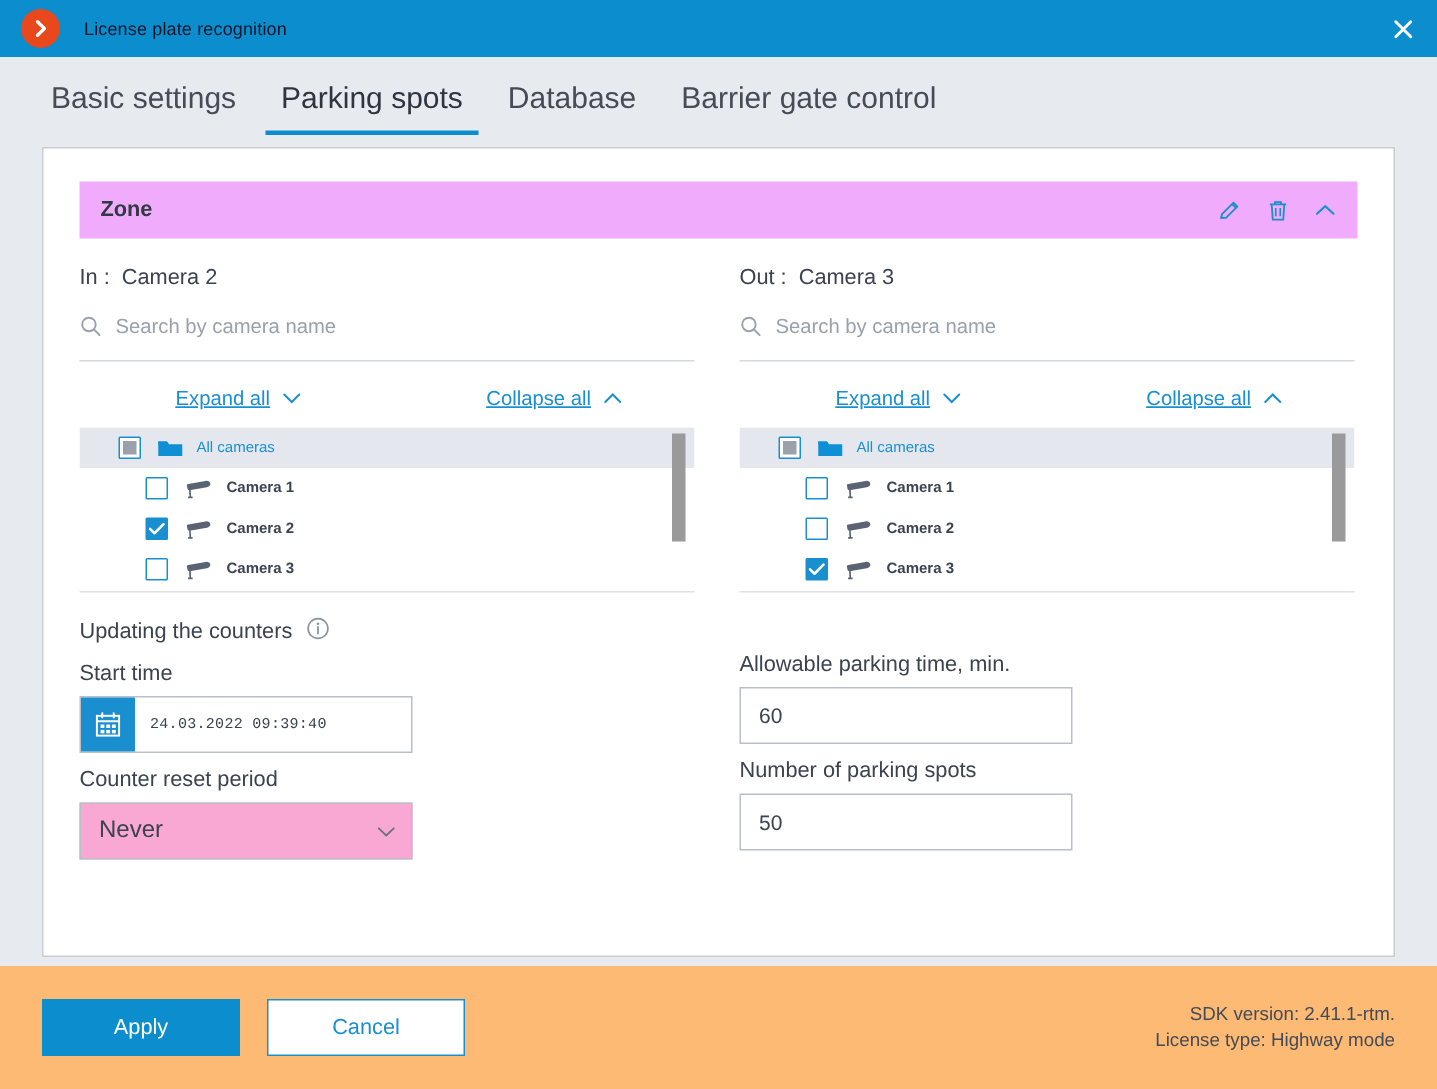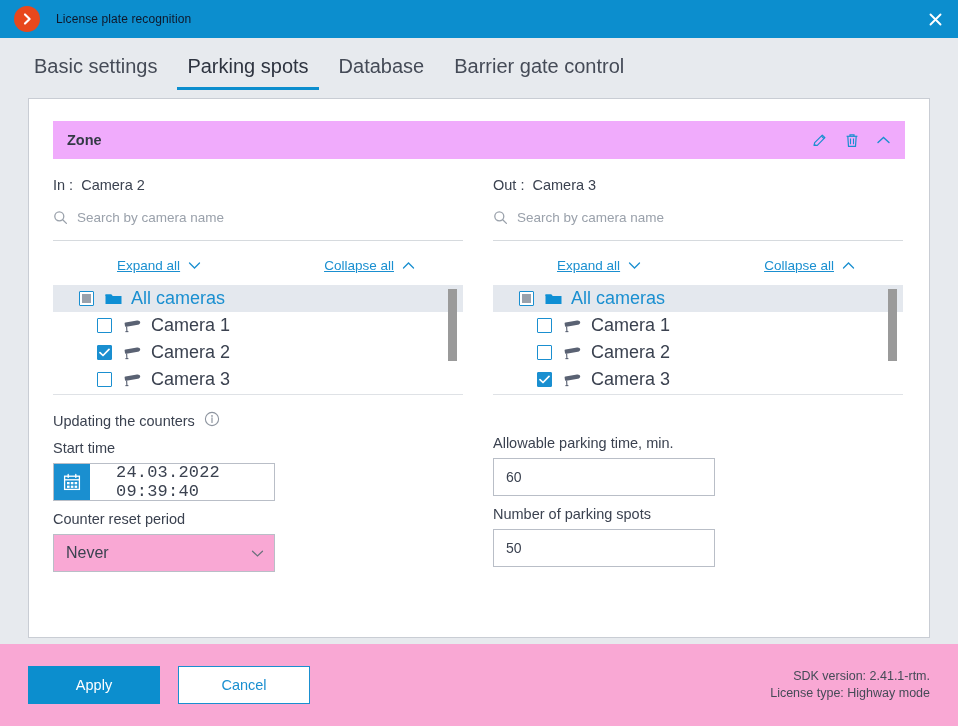--- a/index.html
+++ b/index.html
@@ -133,36 +133,36 @@
   .tree-wrap {
     position: relative; margin-top: 6px;
     height: 110px; overflow: hidden;
     border-bottom: 1px solid #dfe2e6;
   }
   .tree-row {
     display: flex; align-items: center;
     height: 27px; padding-left: 26px;
   }
   .tree-row.root { background: #e4e8ee; padding-left: 26px; }
-  .tree-row.child { padding-left: 44px; }
+  .tree-row.child { padding-left: 44px; font-weight: bold; }
   .cb {
     width: 15px; height: 15px; flex: 0 0 15px;
     border: 1.6px solid #1a8fd0; background: #ffffff;
     border-radius: 1px;
     display: flex; align-items: center; justify-content: center;
     cursor: pointer;
   }
   .cb.checked { background: #1a8fd0; border-color: #1a8fd0; }
   .cb.indet::after {
     content: ""; width: 9px; height: 9px; background: #9aa1ab;
   }
   .cb.checked svg { display: block; }
   .tree-icon { margin-left: 11px; display: flex; align-items: center; flex: 0 0 auto; }
   .tree-icon svg { display: block; }
-  .tree-label { margin-left: 9px; font-size: 18px; color: #3b4250; }
+  .tree-label { margin-left: 9px; font-size: 10px; color: #3b4250; }
   .tree-label.folder { color: #1a8fd0; }
   .scroll-track {
     position: absolute; right: 6px; top: 4px;
     width: 9px; height: 102px;
   }
   .scroll-thumb {
     position: absolute; right: 0; top: 0;
     width: 9px; height: 72px; background: #9a9a9a;
     cursor: pointer;
   }
@@ -186,41 +186,41 @@
   }
   .cal-btn {
     width: 36px; background: #1a8fd0;
     display: flex; align-items: center; justify-content: center;
     cursor: pointer; flex: 0 0 36px;
   }
   .cal-btn svg { display: block; }
   .date-val {
     display: flex; align-items: center;
     font-family: "Liberation Mono", monospace;
-    font-size: 17px; color: #3b4250;
-    padding-left: 26px; letter-spacing: .2px;
+    font-size: 10px; color: #3b4250;
+    padding-left: 10px; letter-spacing: .2px;
   }
   .selectfield {
     height: 38px; border: 1px solid #b9bec7; background: #f9a8d4;
     display: flex; align-items: center;
     font-size: 16px; color: #3b4250;
     padding: 0 10px 0 12px; width: 222px; cursor: pointer;
   }
   .selectfield .chev { margin-left: auto; display: flex; }
   .selectfield .chev svg { display: block; }
   .numfield {
     height: 38px; border: 1px solid #b9bec7; background: #fff;
     display: flex; align-items: center;
     font-size: 14px; color: #3b4250;
     padding: 0 12px; width: 222px;
   }
 
   
   .footer {
-    flex: 0 0 82px; background: #f9a8d4;
+    flex: 0 0 82px; background: #fdba74;
     display: flex; align-items: center;
     padding: 0 28px;
   }
   .btn {
     height: 38px; min-width: 132px;
     display: flex; align-items: center; justify-content: center;
     font-size: 14.5px; cursor: pointer;
   }
   .btn.primary { background: #0c8ece; color: #fff; border: 1px solid #0c8ece; }
   .btn.secondary {

